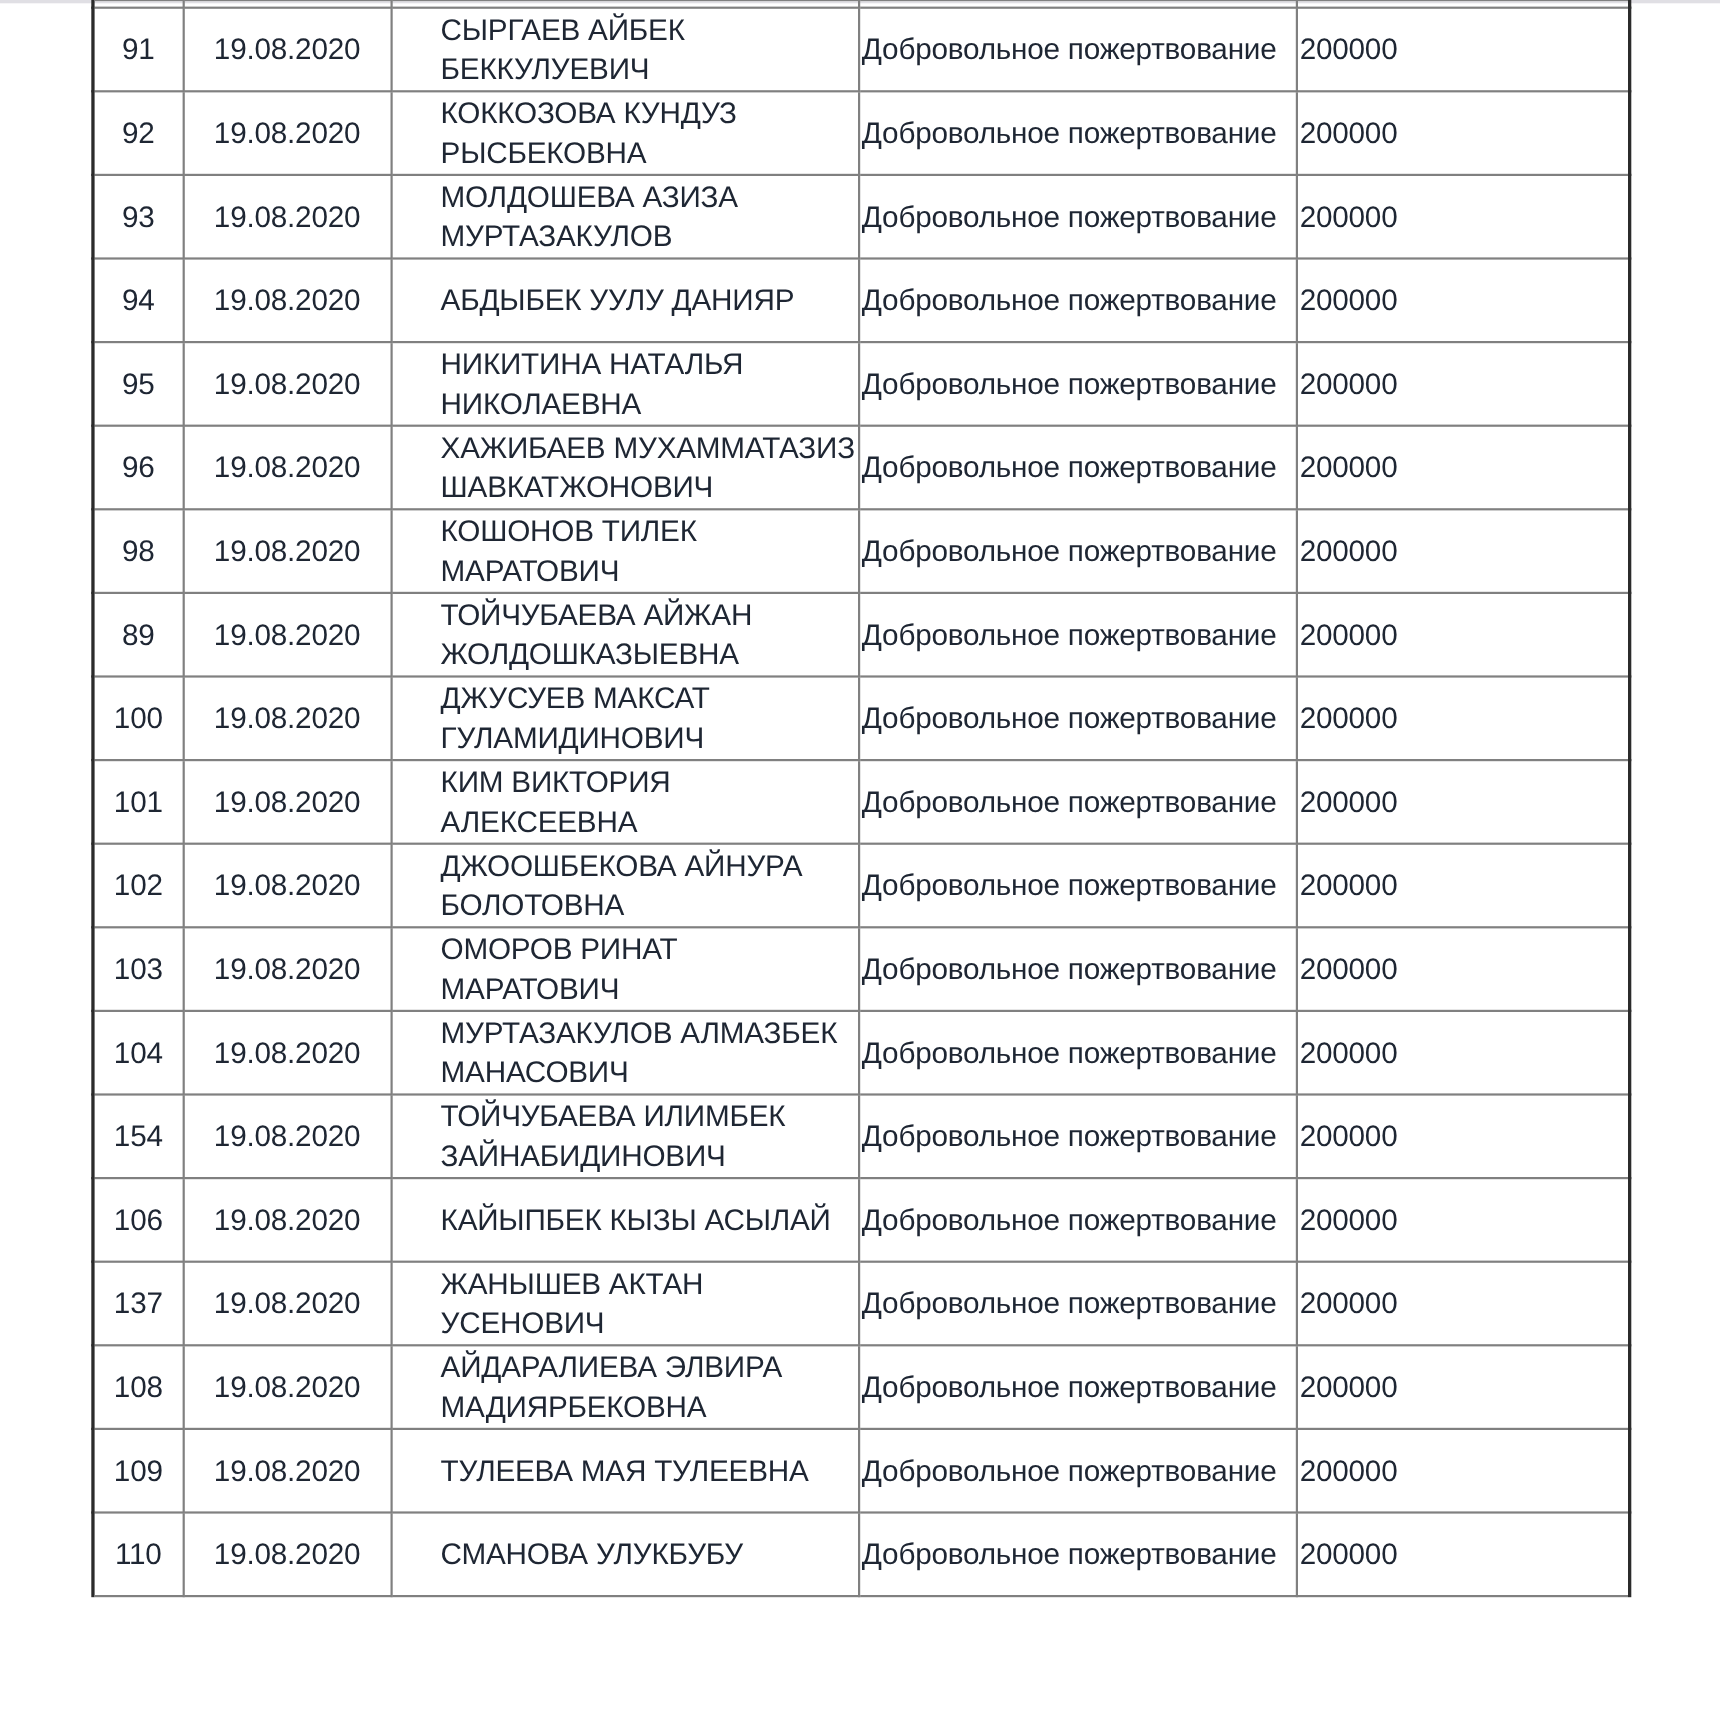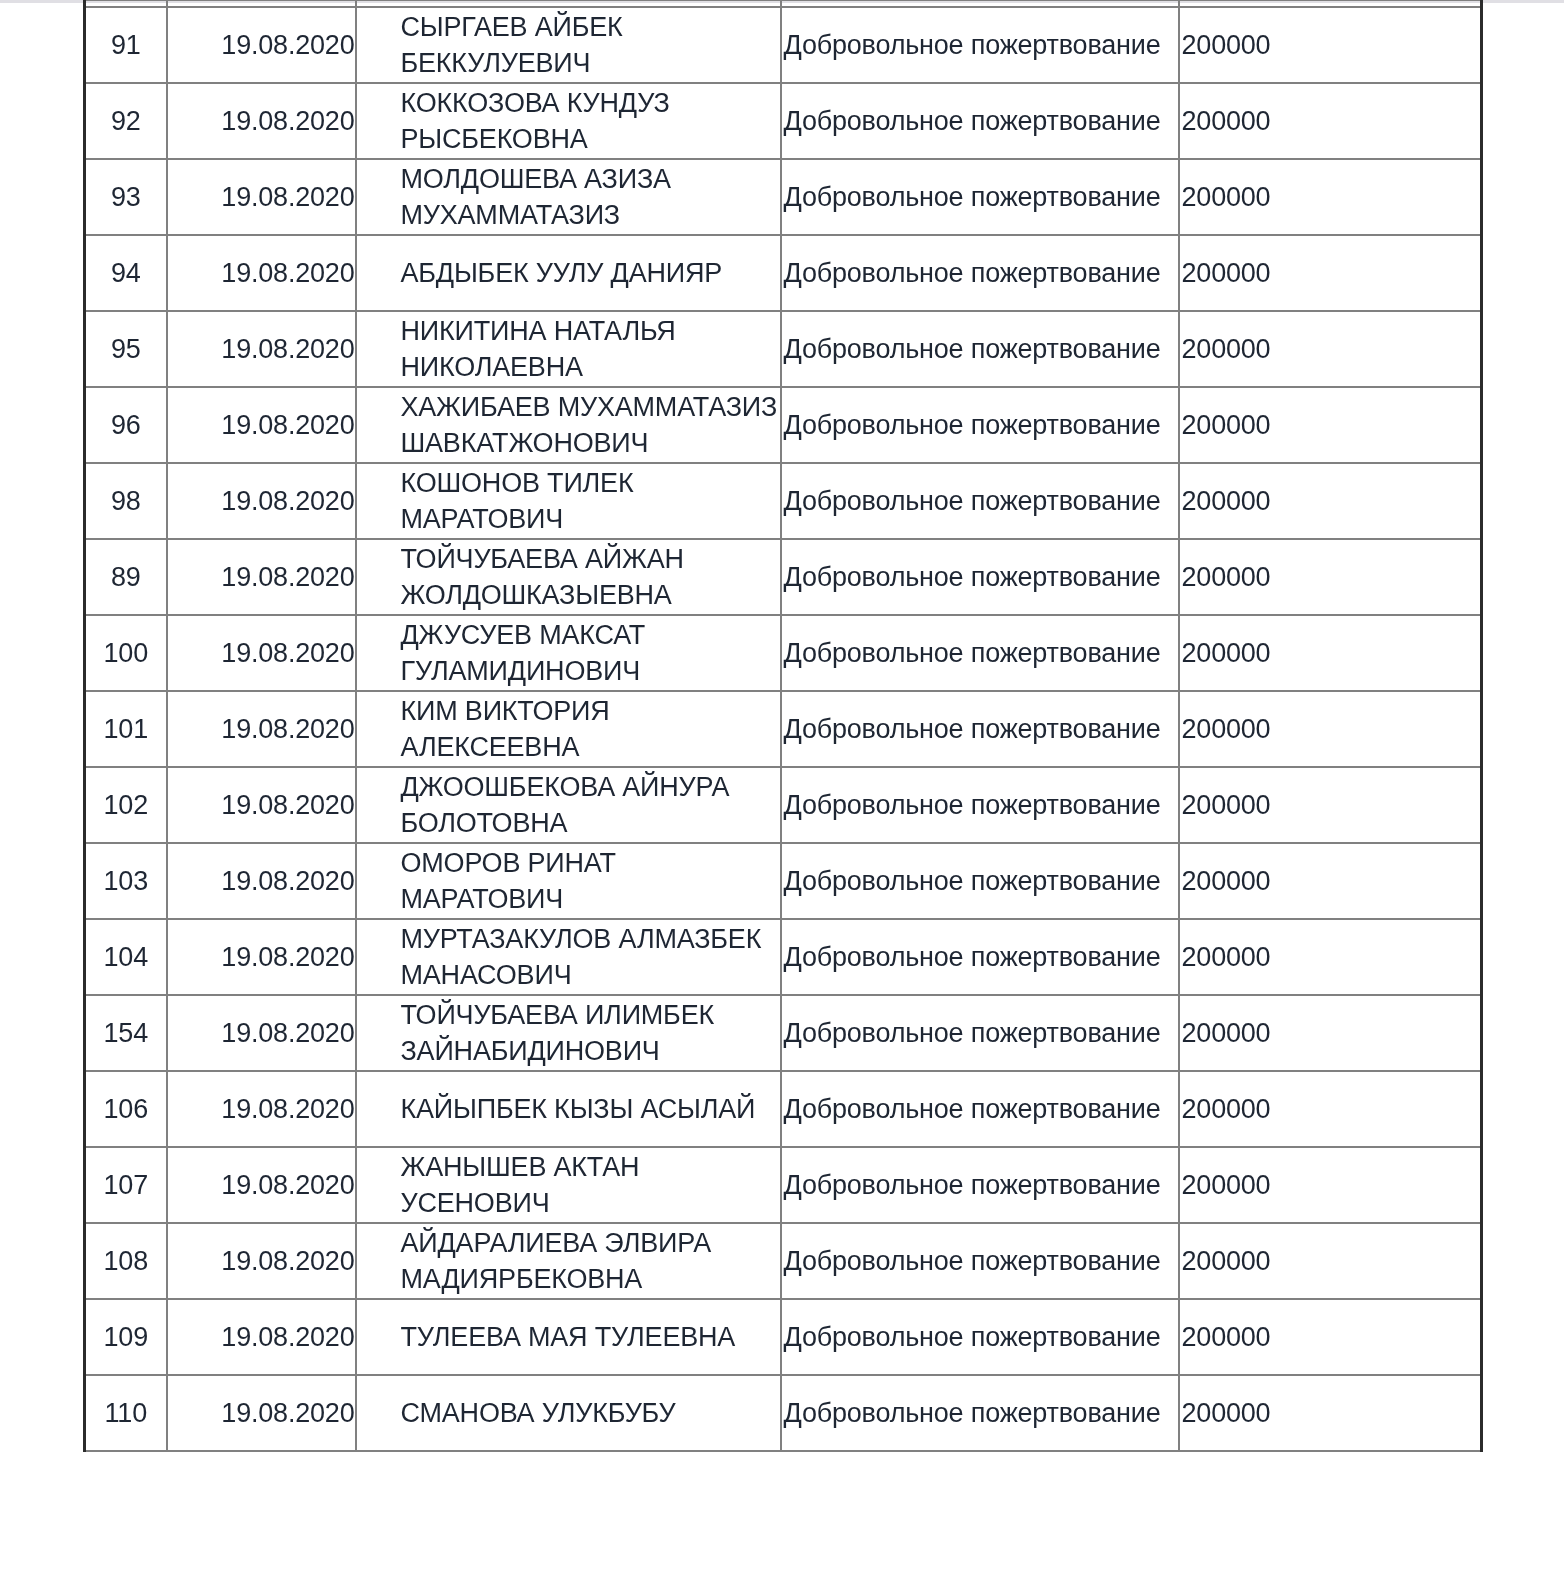--- a/index.html
+++ b/index.html
@@ -18,21 +18,21 @@
   }
   td {
     border: 2px solid #808080;
     padding: 0 0 0 2px;
     vertical-align: middle;
     line-height: 36px;
     height: 74px;
     letter-spacing: -0.2px;
   }
   td.num { text-align: center; padding: 0; margin-left: 12px; }
-  td.date { text-align: right; padding: 0; }
+  td.date { text-align: center; padding: 0; }
   td.name { white-space: pre-wrap; padding-left: 44px; }
   tr.tall td { height: 110px; }
   tr.top-stub td { height: 5px; line-height: 5px; font-size: 1px; }
   col.c1 { width: 82px; }
   col.c2 { width: 189px; }
   col.c3 { width: 425px; }
   col.c4 { width: 398px; }
   col.c5 { width: 303px; }
 </style>
 </head>
@@ -67,21 +67,21 @@
         <tr>
     <td class="num">92</td>
     <td class="date">19.08.2020</td>
     <td class="name">КОККОЗОВА КУНДУЗ РЫСБЕКОВНА</td>
     <td class="type">Добровольное пожертвование</td>
     <td class="amount">200000</td>
   </tr>
         <tr>
     <td class="num">93</td>
     <td class="date">19.08.2020</td>
-    <td class="name">МОЛДОШЕВА АЗИЗА МУХАММАТАЗИЗ</td>
+    <td class="name">МОЛДОШЕВА АЗИЗА МУРТАЗАКУЛОВ</td>
     <td class="type">Добровольное пожертвование</td>
     <td class="amount">200000</td>
   </tr>
         <tr>
     <td class="num">94</td>
     <td class="date">19.08.2020</td>
     <td class="name">АБДЫБЕК УУЛУ ДАНИЯР</td>
     <td class="type">Добровольное пожертвование</td>
     <td class="amount">200000</td>
   </tr>
@@ -156,21 +156,21 @@
     <td class="amount">200000</td>
   </tr>
         <tr>
     <td class="num">106</td>
     <td class="date">19.08.2020</td>
     <td class="name">КАЙЫПБЕК КЫЗЫ АСЫЛАЙ</td>
     <td class="type">Добровольное пожертвование</td>
     <td class="amount">200000</td>
   </tr>
         <tr>
-    <td class="num">107</td>
+    <td class="num">137</td>
     <td class="date">19.08.2020</td>
     <td class="name">ЖАНЫШЕВ АКТАН УСЕНОВИЧ</td>
     <td class="type">Добровольное пожертвование</td>
     <td class="amount">200000</td>
   </tr>
         <tr>
     <td class="num">108</td>
     <td class="date">19.08.2020</td>
     <td class="name">АЙДАРАЛИЕВА ЭЛВИРА МАДИЯРБЕКОВНА</td>
     <td class="type">Добровольное пожертвование</td>

